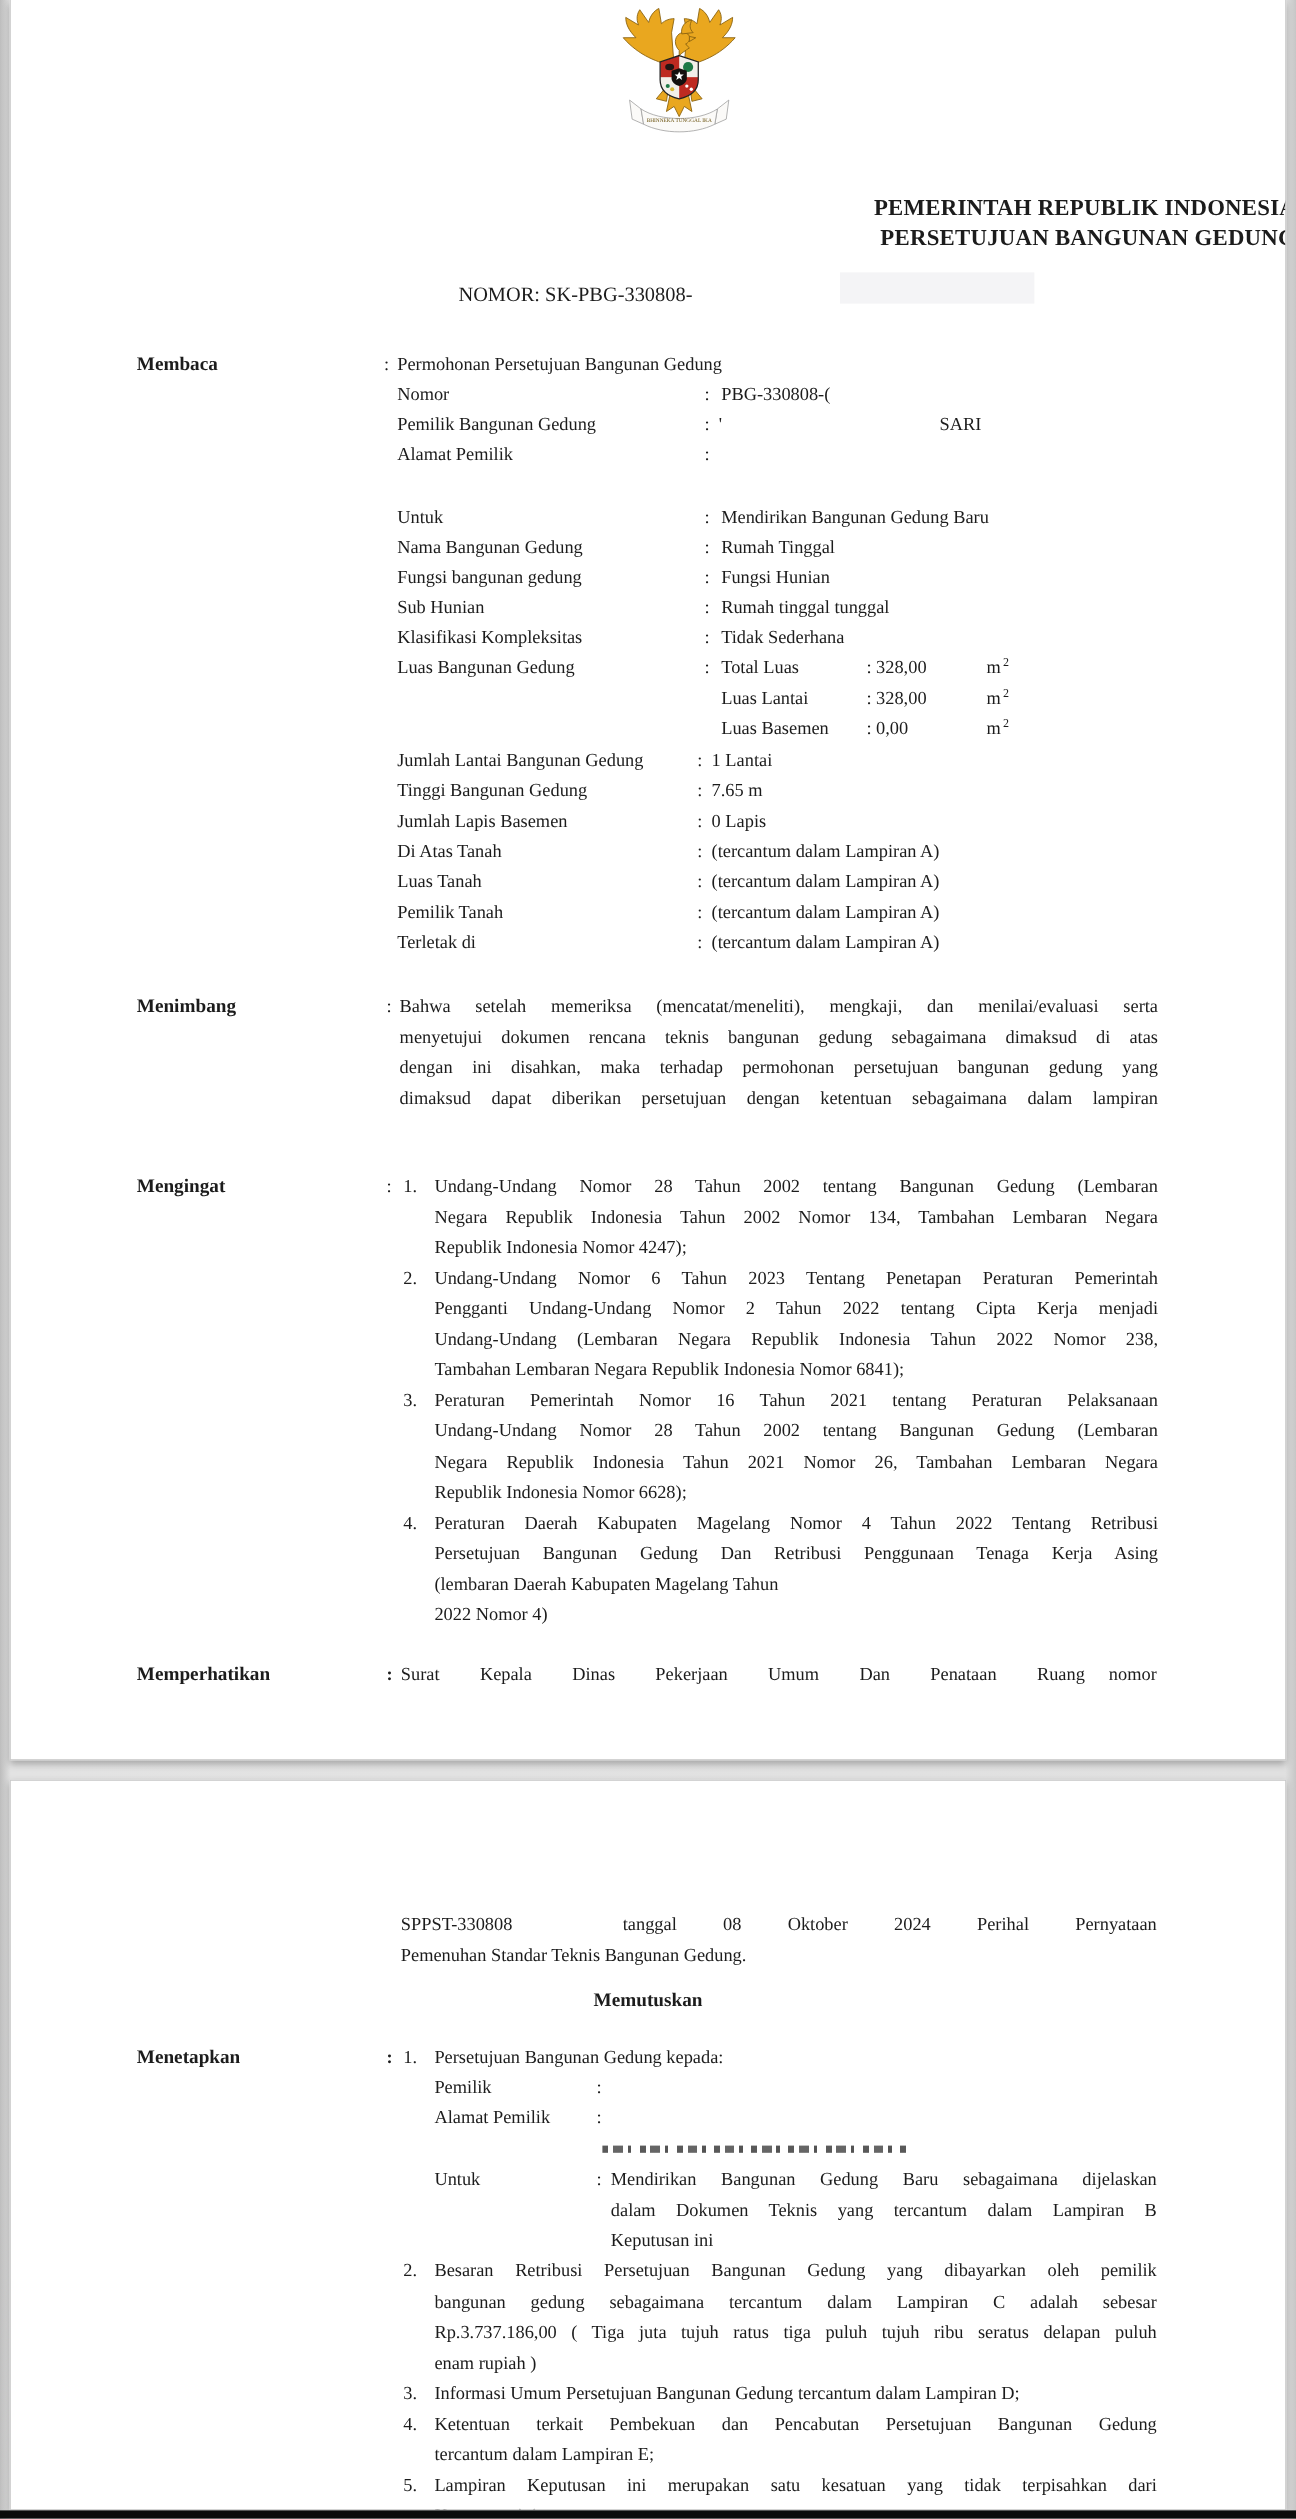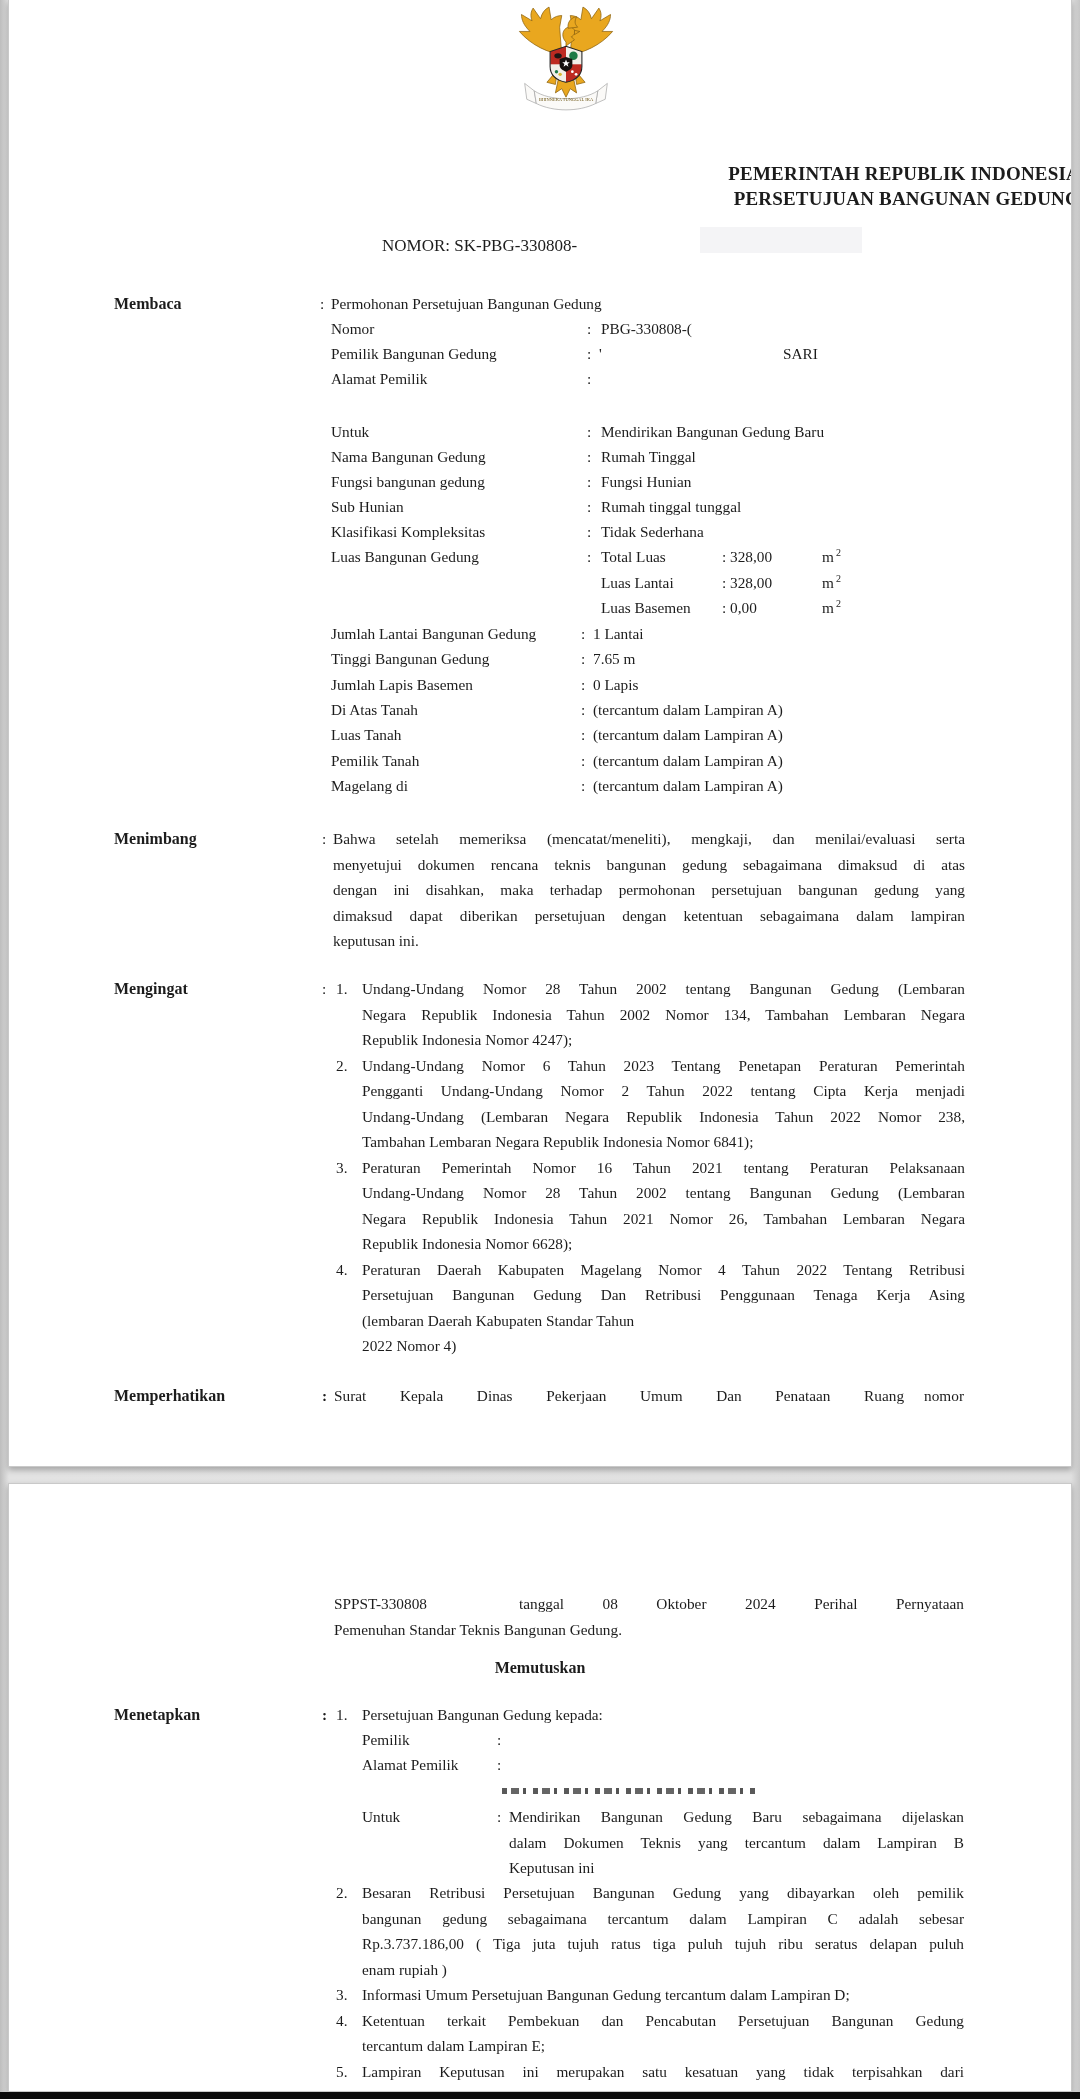--- a/index.html
+++ b/index.html
@@ -158,32 +158,31 @@
     <div class="abs t" style="left:593px;top:697px">(tercantum dalam Lampiran A)</div>
 
     <div class="abs t" style="left:331px;top:722px">Luas Tanah</div>
     <div class="abs t" style="left:581px;top:722px">:</div>
     <div class="abs t" style="left:593px;top:722px">(tercantum dalam Lampiran A)</div>
 
     <div class="abs t" style="left:331px;top:748px">Pemilik Tanah</div>
     <div class="abs t" style="left:581px;top:748px">:</div>
     <div class="abs t" style="left:593px;top:748px">(tercantum dalam Lampiran A)</div>
 
-    <div class="abs t" style="left:331px;top:773px">Magelang di</div>
+    <div class="abs t" style="left:331px;top:773px">Terletak di</div>
     <div class="abs t" style="left:581px;top:773px">:</div>
     <div class="abs t" style="left:593px;top:773px">(tercantum dalam Lampiran A)</div>
 
     <div class="abs lbl" style="left:114px;top:826px">Menimbang</div>
     <div class="abs t" style="left:322px;top:826px">:</div>
     <div class="abs" style="left:333px;top:826px;width:632px">
       <div class="ln jlast">Bahwa setelah memeriksa (mencatat/meneliti), mengkaji, dan menilai/evaluasi serta</div>
       <div class="ln jlast">menyetujui dokumen rencana teknis bangunan gedung sebagaimana dimaksud di atas</div>
       <div class="ln jlast">dengan ini disahkan, maka terhadap permohonan persetujuan bangunan gedung yang</div>
       <div class="ln jlast">dimaksud dapat diberikan persetujuan dengan ketentuan sebagaimana dalam lampiran</div>
-      <div class="ln">keputusan ini.</div>
     </div>
 
     <div class="abs lbl" style="left:114px;top:976px">Mengingat</div>
     <div class="abs t" style="left:322px;top:976px">:</div>
     <div class="abs" style="left:336px;top:976px;width:629px">
       <div class="li">
         <div class="num">1.</div>
         <div class="itx">
           <div class="ln jlast">Undang-Undang Nomor 28 Tahun 2002 tentang Bangunan Gedung (Lembaran</div>
           <div class="ln jlast">Negara Republik Indonesia Tahun 2002 Nomor 134, Tambahan Lembaran Negara</div>
@@ -206,21 +205,21 @@
           <div class="ln jlast">Undang-Undang Nomor 28 Tahun 2002 tentang Bangunan Gedung (Lembaran</div>
           <div class="ln jlast">Negara Republik Indonesia Tahun 2021 Nomor 26, Tambahan Lembaran Negara</div>
           <div class="ln">Republik Indonesia Nomor 6628);</div>
         </div>
       </div>
       <div class="li">
         <div class="num">4.</div>
         <div class="itx">
           <div class="ln jlast">Peraturan Daerah Kabupaten Magelang Nomor 4 Tahun 2022 Tentang Retribusi</div>
           <div class="ln jlast">Persetujuan Bangunan Gedung Dan Retribusi Penggunaan Tenaga Kerja Asing</div>
-          <div class="ln">(lembaran Daerah Kabupaten Standar Tahun</div>
+          <div class="ln">(lembaran Daerah Kabupaten Magelang Tahun</div>
           <div class="ln">2022 Nomor 4)</div>
         </div>
       </div>
     </div>
 
     <div class="abs lbl" style="left:114px;top:1383px">Memperhatikan</div>
     <div class="abs t" style="left:322px;top:1383px;font-weight:bold">:</div>
     <div class="abs ln jlast" style="left:334px;top:1383px;width:630px">
       <span>Surat Kepala Dinas Pekerjaan Umum Dan Penataan Ruang</span><span class="sp" style="width:20px"></span><span>nomor</span>
     </div>

